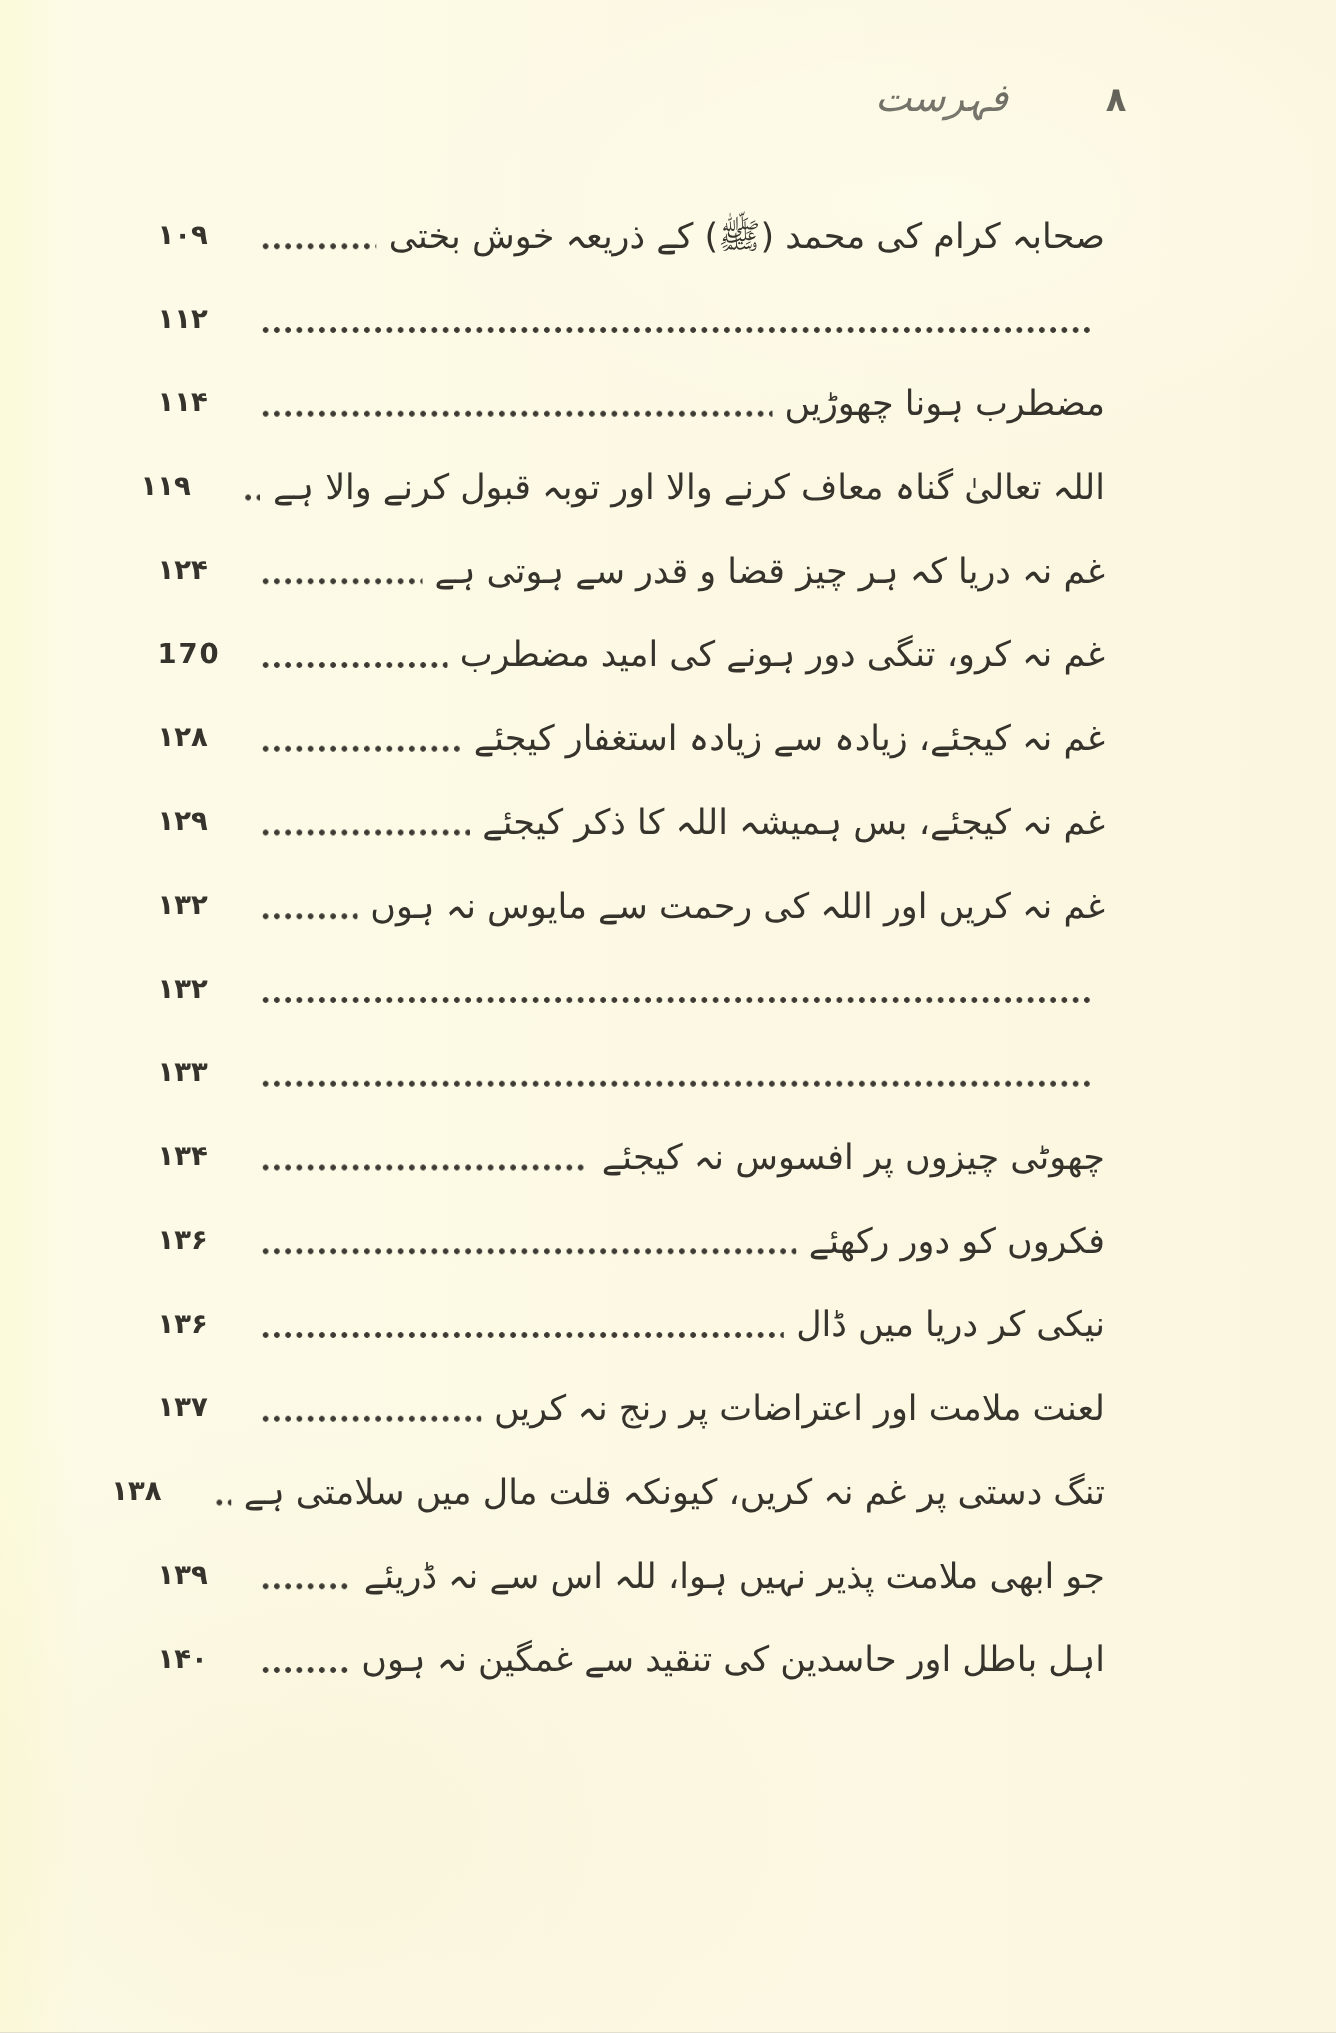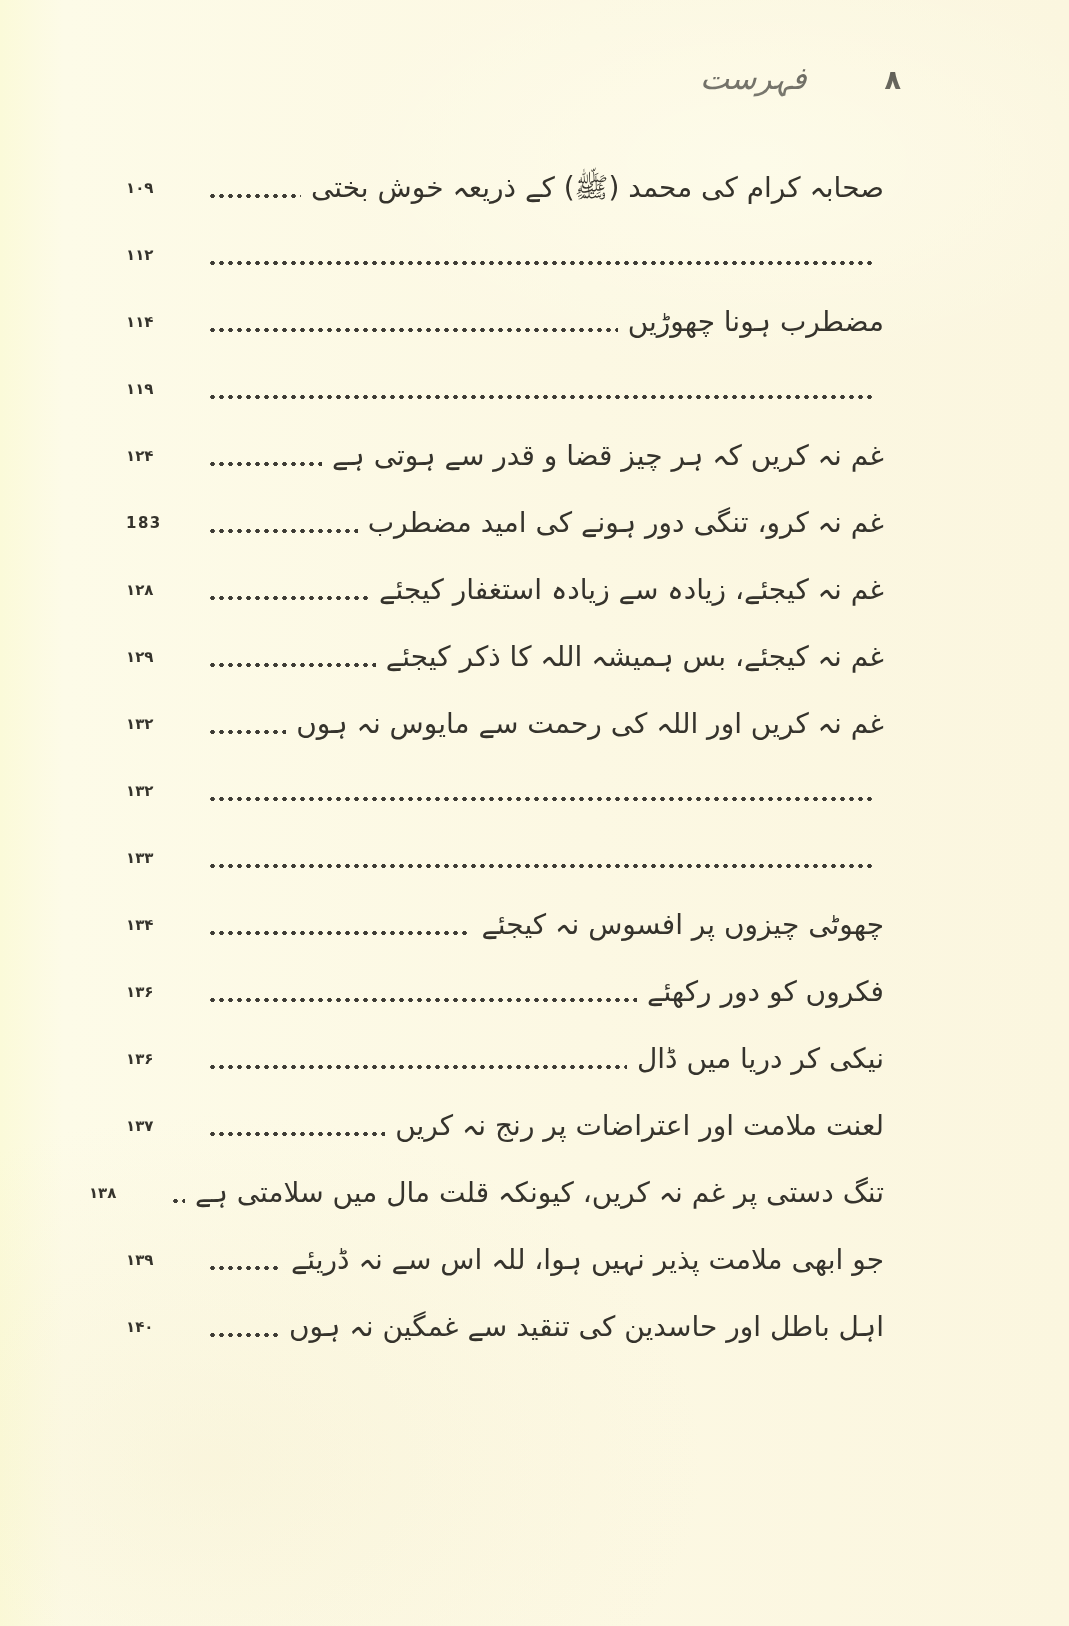--- a/index.html
+++ b/index.html
@@ -64,21 +64,21 @@
     margin: 0 10px 0 26px;   
     background-image: radial-gradient(circle, #3d3b34 2px, rgba(61,59,52,0) 2.5px);
     background-size: 9px 8px;
     background-repeat: repeat-x;
     background-position: left 21px;
     align-self: center;
   }
   .toc-page {
     flex: 0 0 auto;
     min-width: 56px;
-    font-size: 15px;
+    font-size: 22px;
     font-weight: bold;
     letter-spacing: 1.5px;
     text-align: left;
   }
 </style>
 </head>
 <body>
 
 <div class="page">
 
@@ -99,34 +99,35 @@
       <span class="toc-page">۱۱۲</span>
     </div>
 
     <div class="toc-row">
       <span class="toc-title">مضطرب ہونا چھوڑیں</span>
       <span class="leader"></span>
       <span class="toc-page">۱۱۴</span>
     </div>
 
     <div class="toc-row">
+      <span class="toc-title">اللہ تعالیٰ گناہ معاف کرنے والا اور توبہ قبول کرنے والا ہے</span>
       <span class="leader"></span>
       <span class="toc-page">۱۱۹</span>
     </div>
 
     <div class="toc-row">
-      <span class="toc-title">غم نہ کریں کہ ہر چیز قضا و قدر سے ہوتی ہے</span>
+      <span class="toc-title">غم نہ دریا کہ ہر چیز قضا و قدر سے ہوتی ہے</span>
       <span class="leader"></span>
       <span class="toc-page">۱۲۴</span>
     </div>
 
     <div class="toc-row">
       <span class="toc-title">غم نہ کرو، تنگی دور ہونے کی امید مضطرب</span>
       <span class="leader"></span>
-      <span class="toc-page">183</span>
+      <span class="toc-page">170</span>
     </div>
 
     <div class="toc-row">
       <span class="toc-title">غم نہ کیجئے، زیادہ سے زیادہ استغفار کیجئے</span>
       <span class="leader"></span>
       <span class="toc-page">۱۲۸</span>
     </div>
 
     <div class="toc-row">
       <span class="toc-title">غم نہ کیجئے، بس ہمیشہ اللہ کا ذکر کیجئے</span>

